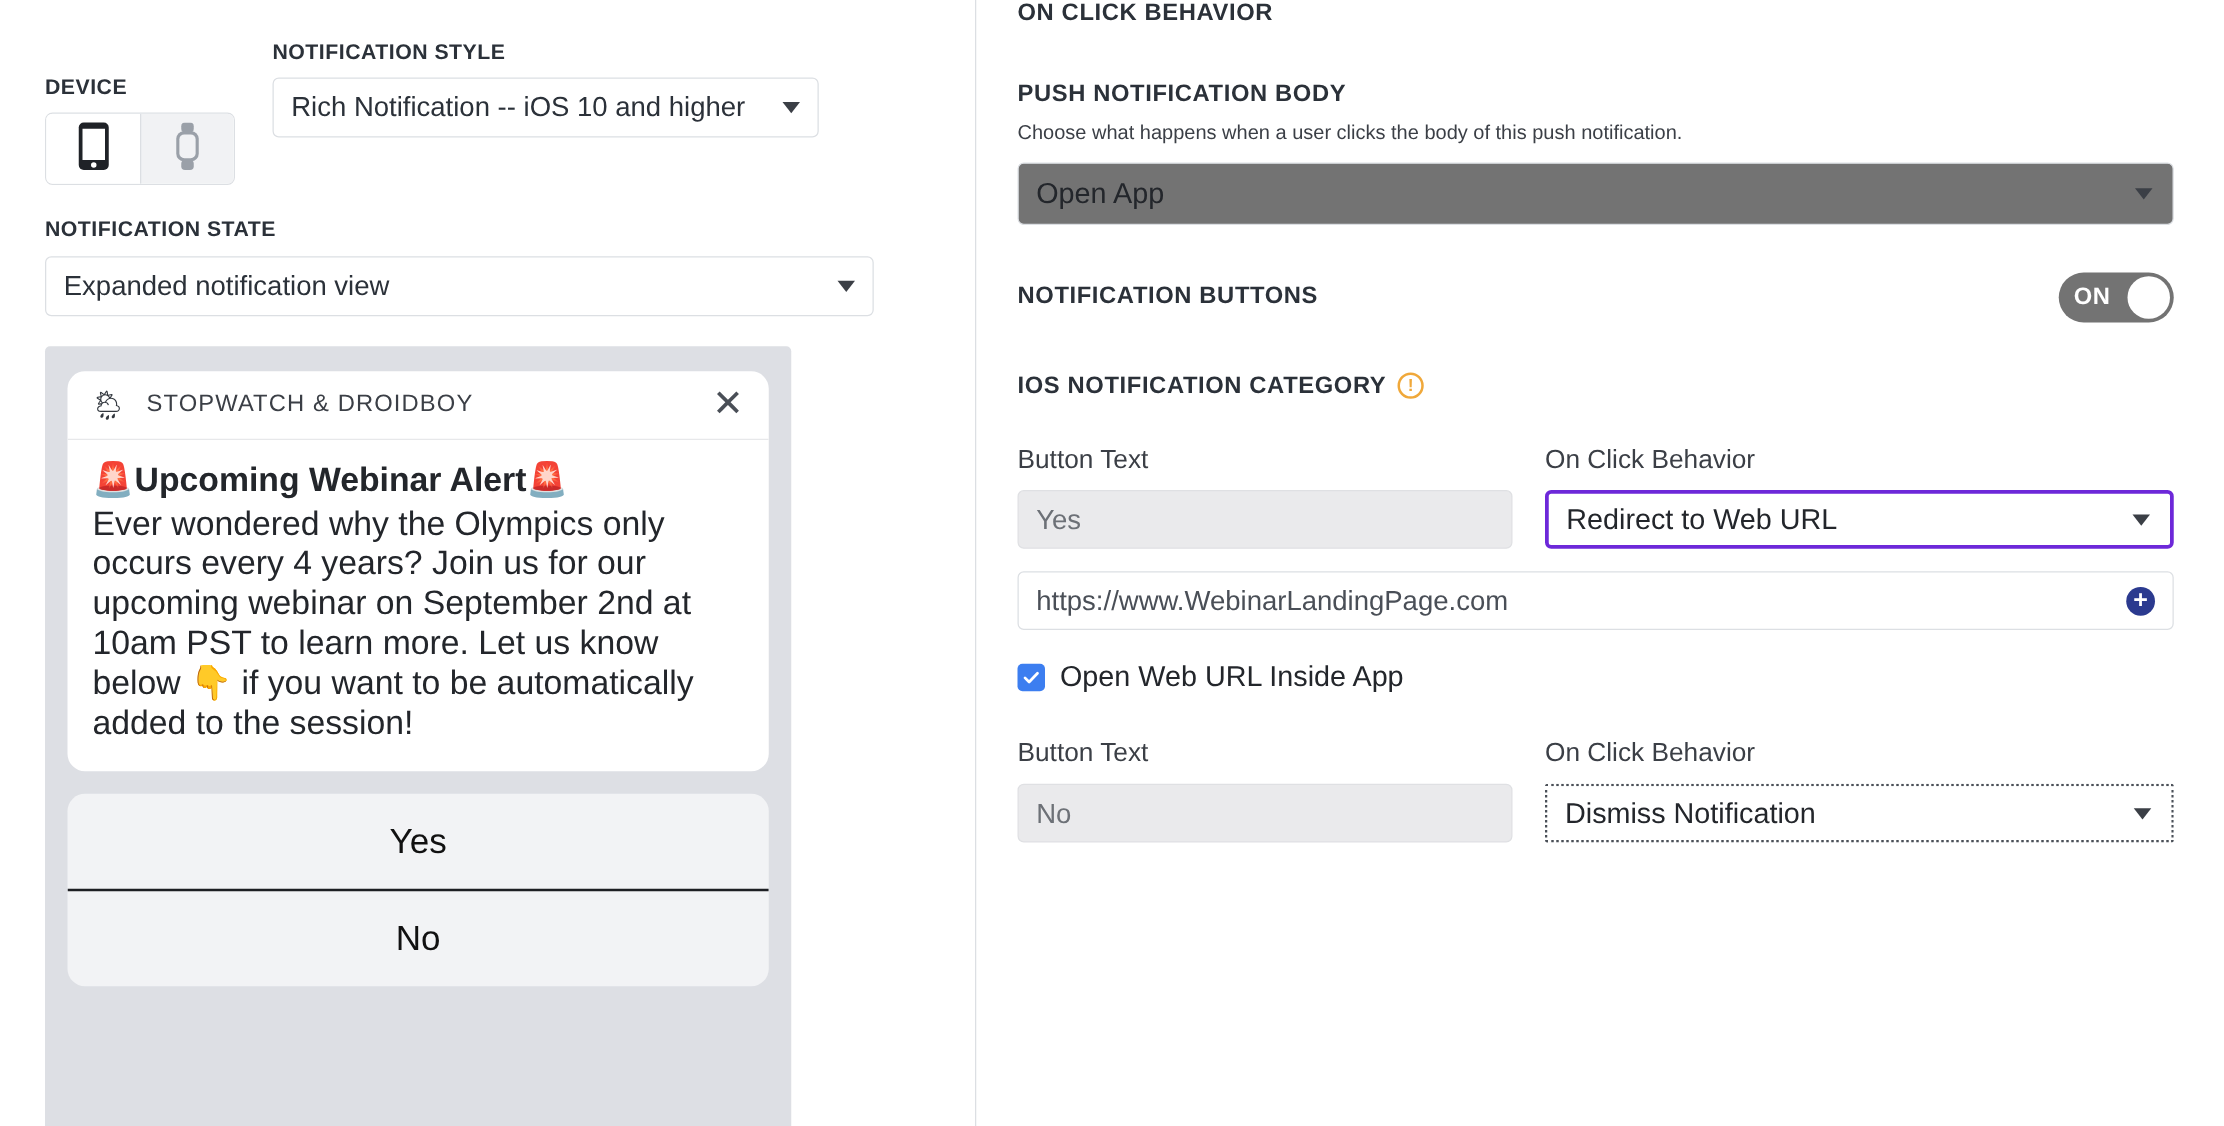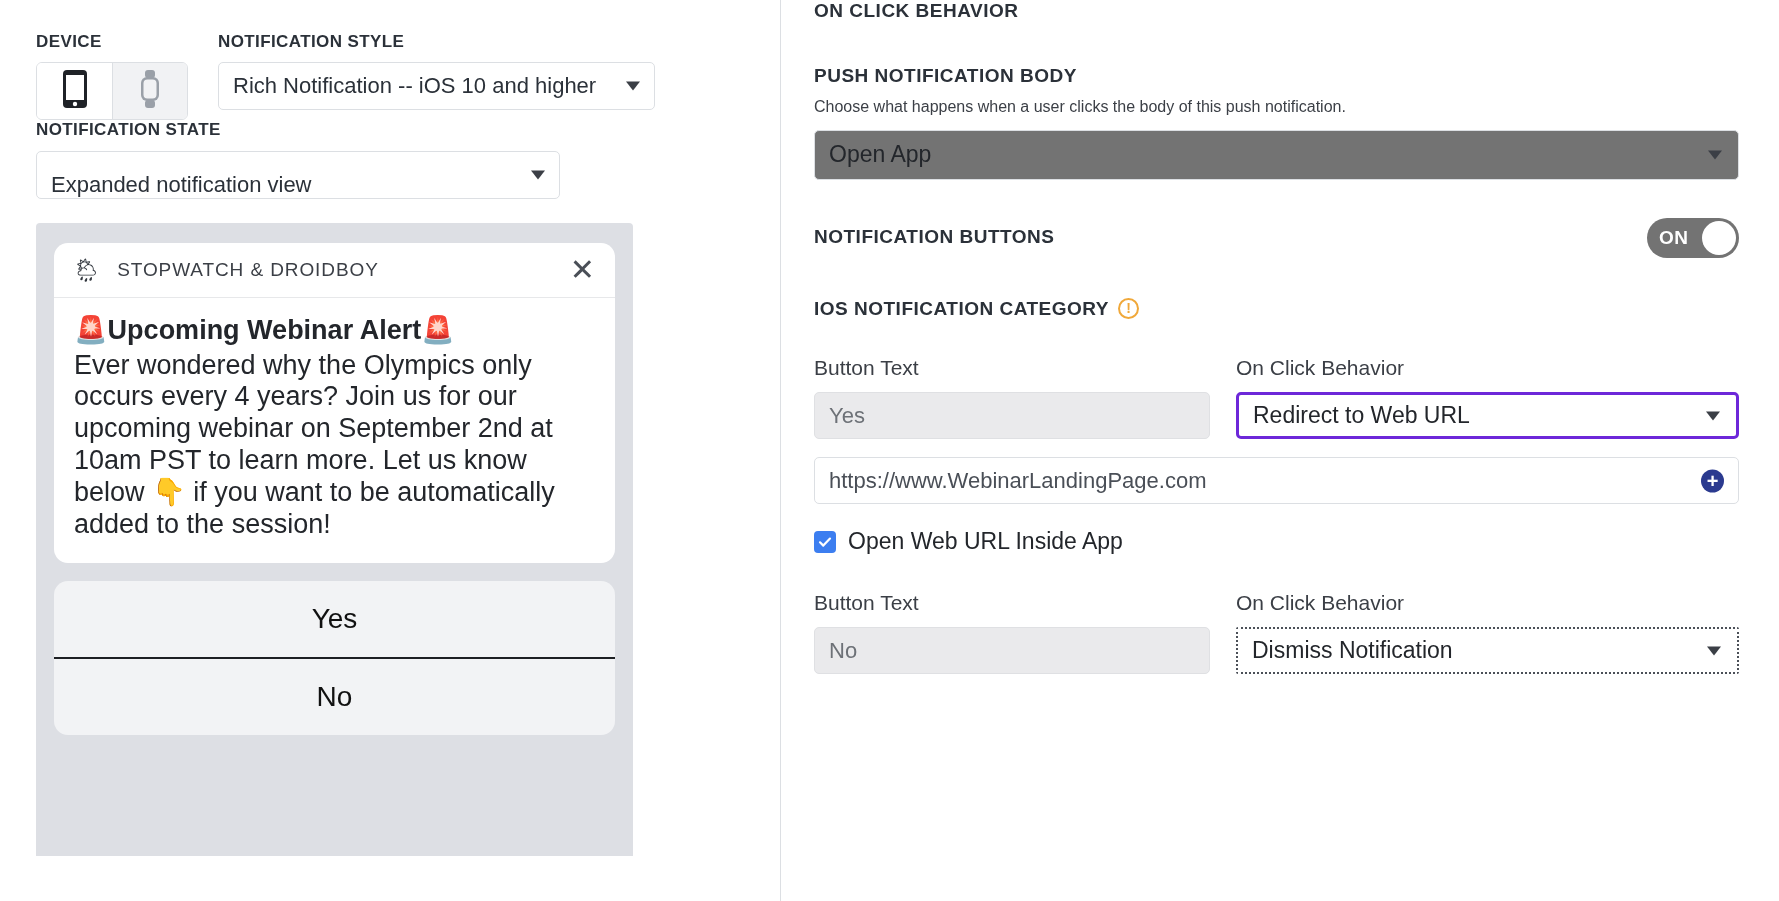--- a/index.html
+++ b/index.html
@@ -29,21 +29,21 @@
     font-weight: bold;
     letter-spacing: 0.4px;
     color: #2b3139;
     text-transform: uppercase;
     margin: 0 0 10px 0;
     line-height: 1.2;
   }
 
   .row-top { display: flex; align-items: flex-start; gap: 30px; }
 
-  .device-group { display: flex; flex-direction: column; }
+  .device-group { display: flex; flex-direction: column; margin-top: 28px; }
   .device-toggle {
     display: flex;
     border: 1px solid #dcdfe3;
     border-radius: 6px;
     overflow: hidden;
     width: 152px;
     height: 58px;
     background: #fff;
   }
   .device-btn {
@@ -74,23 +74,23 @@
   .select-box .caret {
     position: absolute;
     right: 14px; top: 50%;
     transform: translateY(-50%);
     width: 0; height: 0;
     border-left: 7px solid transparent;
     border-right: 7px solid transparent;
     border-top: 9px solid #3b3f46;
   }
   .style-select { width: 437px; }
-  .state-select { width: 524px; align-items: flex-end; }
-
-  .state-group { }
+  .state-select { width: 663px; }
+
+  .state-group { margin-top: 26px; }
 
   
   .preview-wrap {
     margin-top: 24px;
     width: 597px;
     background: #dddfe4;
     border-radius: 4px 4px 0 0;
     padding: 20px 18px 0 18px;
     height: 633px;
     overflow: hidden;

